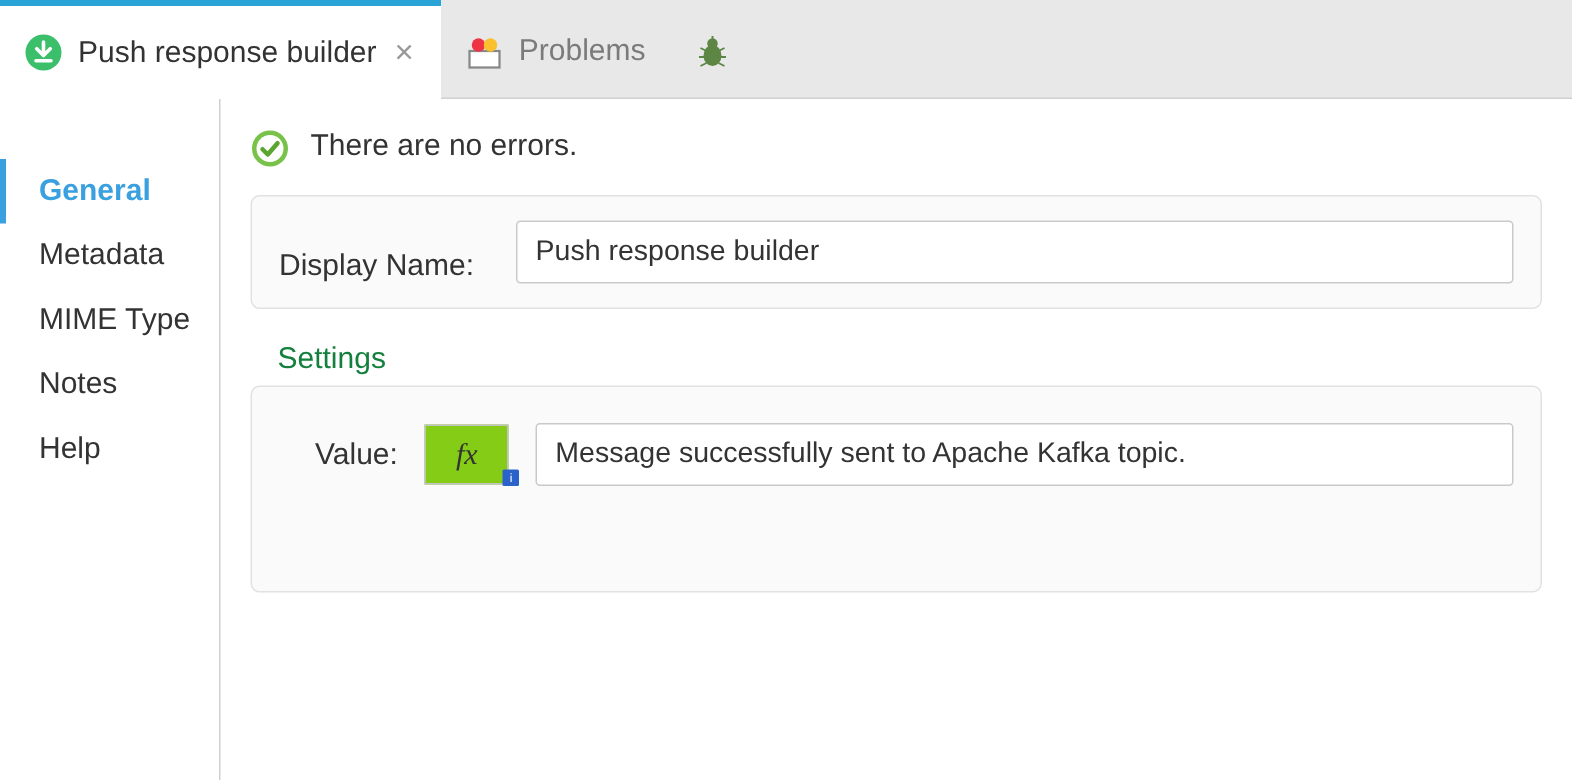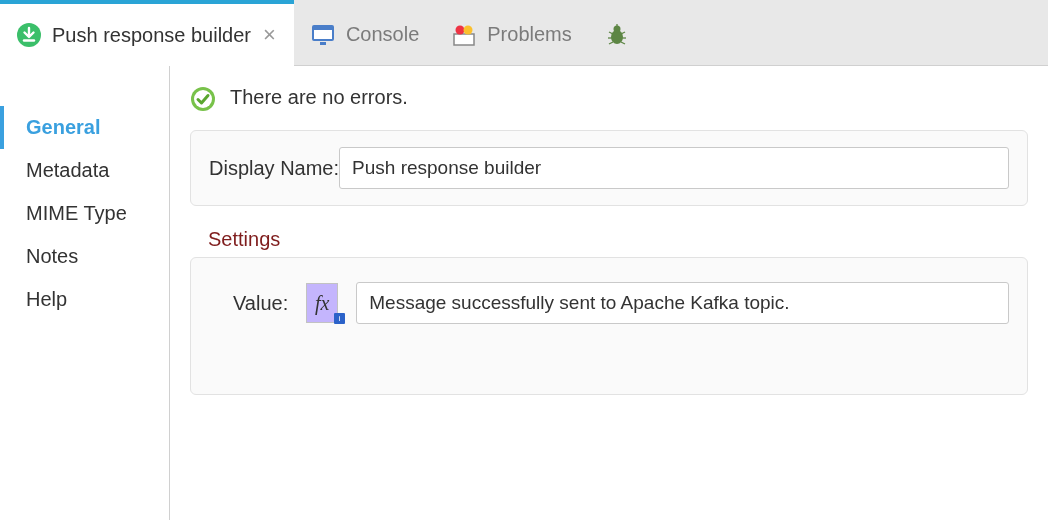--- a/index.html
+++ b/index.html
@@ -54,21 +54,21 @@
       align-items: center;
       justify-content: center;
       flex-shrink: 0;
     }
     
     .content {
       display: flex;
       height: calc(520px - 66px);
     }
     .sidebar {
-      width: 170px;
+      width: 147px;
       padding: 40px 0 0 0;
       border-right: 1px solid #d0d0d0;
     }
     .side-item {
       padding: 10px 0 10px 22px;
       font-size: 20px;
       color: #333;
       cursor: pointer;
       border-left: 4px solid transparent;
     }
@@ -88,60 +88,60 @@
       font-size: 20px;
     }
     .panel {
       border: 1px solid #e2e2e2;
       border-radius: 6px;
       background: #fafafa;
       padding: 16px 18px;
     }
     .form-row {
       display: flex;
-      align-items: center;
-      gap: 0;
+      align-items: flex-end;
+      gap: 28px;
     }
     .form-label {
       font-size: 20px;
       color: #333;
       white-space: nowrap;
     }
     .text-input {
       flex: 1;
       height: 42px;
       border: 1px solid #c9c9c9;
       border-radius: 3px;
       background: #fff;
       padding: 0 12px;
       font-size: 19px;
       color: #333;
     }
     .section-heading {
       font-size: 20px;
-      color: #7f1d1d;
+      color: #15803d;
       margin: 22px 0 6px 18px;
     }
     .settings-panel {
       border: 1px solid #e2e2e2;
       border-radius: 6px;
       background: #fafafa;
       padding: 24px 18px 70px 18px;
     }
     .value-row {
       display: flex;
       align-items: center;
       gap: 18px;
       margin-left: 24px;
     }
     .fx-box {
-      width: 32px;
+      width: 56px;
       height: 40px;
       border: 1px solid #c2c2c2;
-      background: #c4b5fd;
+      background: #84cc16;
       display: inline-flex;
       align-items: center;
       justify-content: center;
       font-style: italic;
       font-family: Georgia, serif;
       font-size: 20px;
       color: #333;
       cursor: pointer;
       position: relative;
     }
@@ -169,30 +169,20 @@
   <div class="tab active">
     <span class="icon-box">
       <svg width="26" height="26" viewBox="0 0 26 26">
         <circle cx="13" cy="13" r="12" fill="#3bbf6a"></circle>
         <path d="M13 6 v8 M8.5 10.5 L13 15 L17.5 10.5" stroke="#fff" stroke-width="2.4" fill="none" stroke-linecap="round" stroke-linejoin="round"></path>
         <line x1="8" y1="18.5" x2="18" y2="18.5" stroke="#fff" stroke-width="2.4" stroke-linecap="round"></line>
       </svg>
     </span>
     <span>Push response builder</span>
     <span class="close">×</span>
-  </div>
-  <div class="tab">
-    <span class="icon-box">
-      <svg width="24" height="24" viewBox="0 0 24 24">
-        <rect x="2" y="3" width="20" height="14" rx="1" fill="#fff" stroke="#4a7ec9" stroke-width="2"></rect>
-        <rect x="2" y="3" width="20" height="4" fill="#4a7ec9"></rect>
-        <rect x="9" y="19" width="6" height="3" fill="#4a7ec9"></rect>
-      </svg>
-    </span>
-    <span>Console</span>
   </div>
   <div class="tab">
     <span class="icon-box">
       <svg width="24" height="24" viewBox="0 0 24 24">
         <rect x="2" y="11" width="20" height="11" fill="#fff" stroke="#888" stroke-width="1.5"></rect>
         <circle cx="8" cy="7" r="4.5" fill="#e34"></circle>
         <circle cx="16" cy="7" r="4.5" fill="#fbc02d"></circle>
       </svg>
     </span>
     <span>Problems</span>

